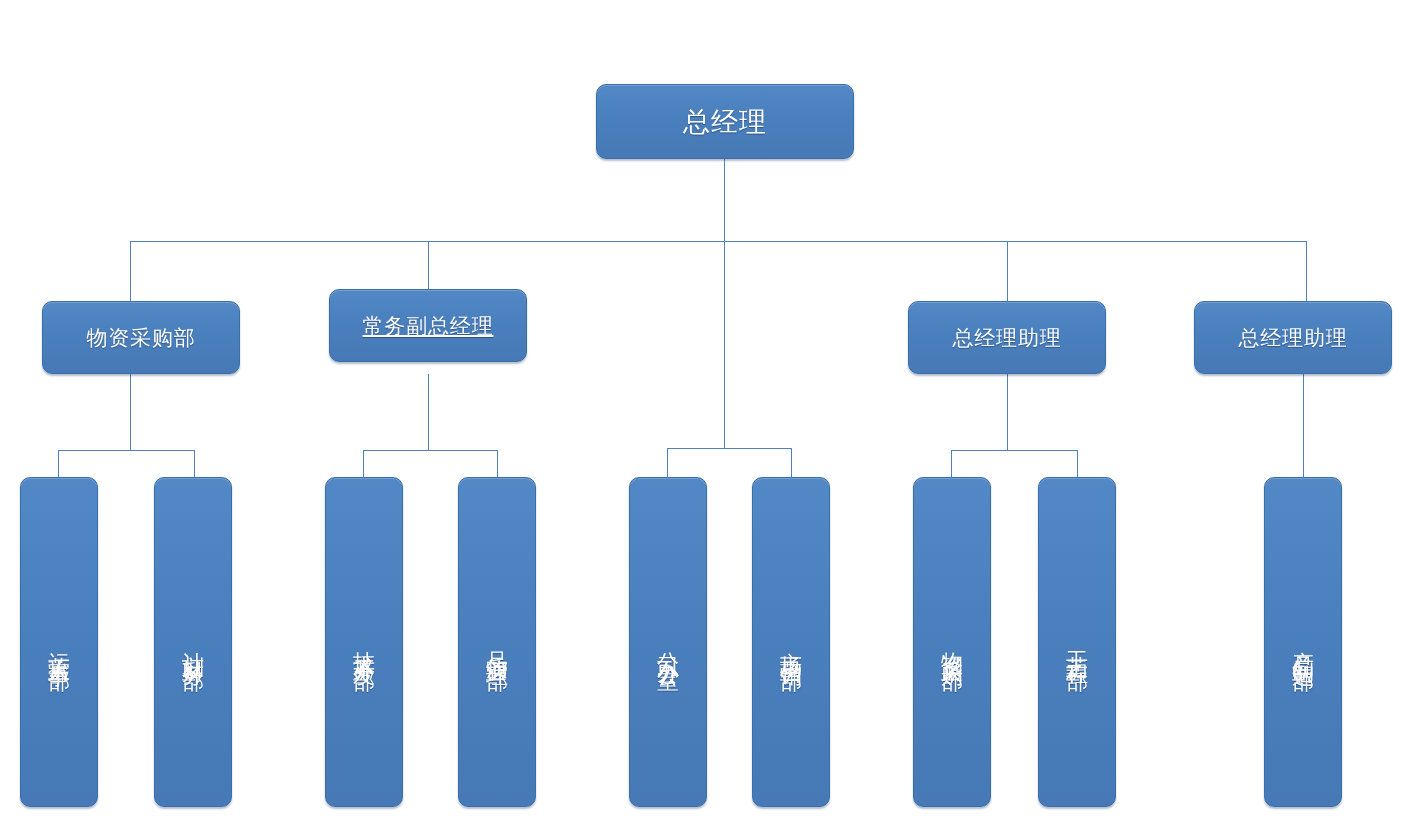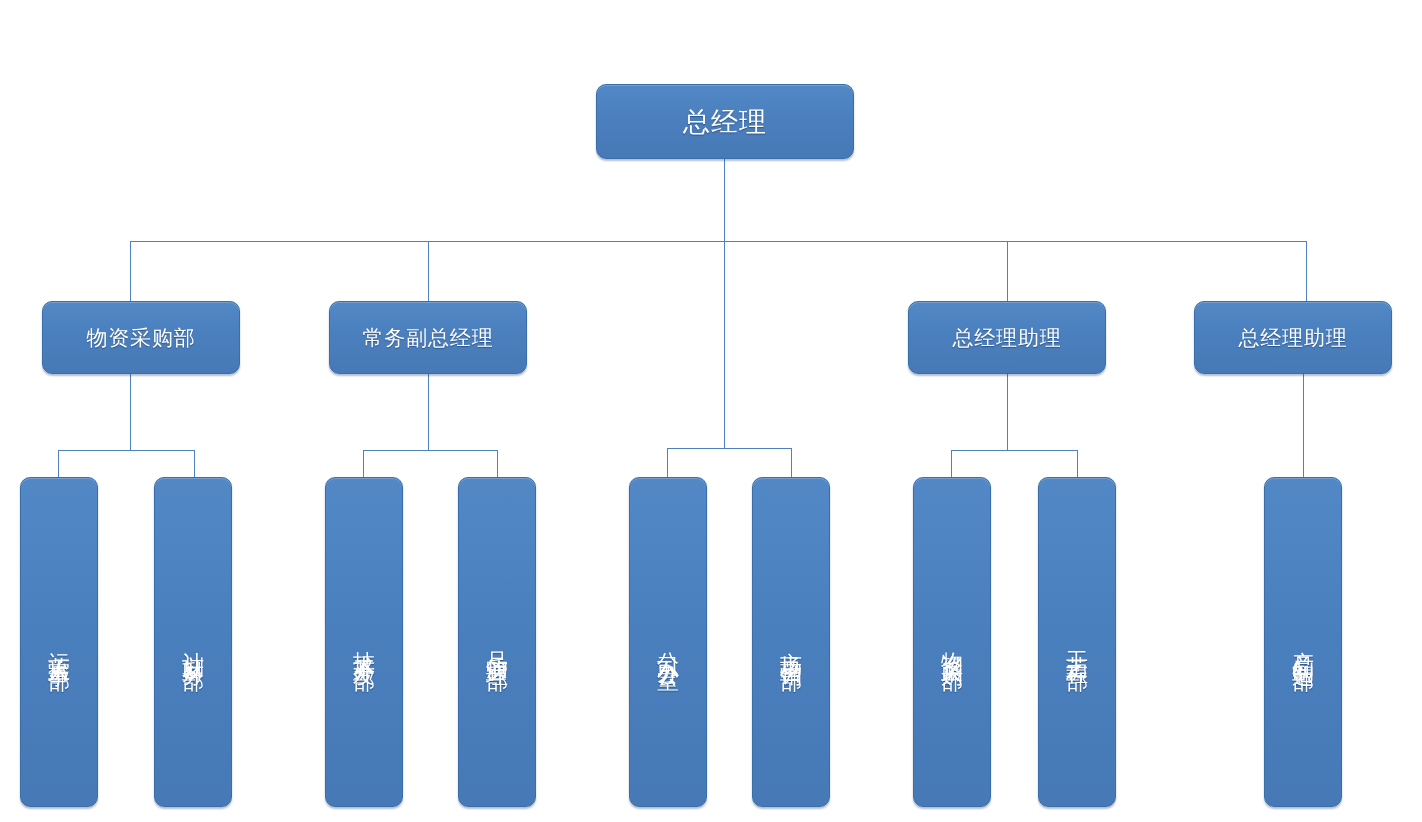--- a/index.html
+++ b/index.html
@@ -87,21 +87,21 @@
       <div class="conn v" style="left: 1077px; top: 450px; height: 27px;"></div>
       <div class="conn v" style="left: 1303px; top: 374px; height: 103px;"></div>
     </div>
   <div id="node-layer">
       <div class="node root" style="left: 596px; top: 84px; width: 258px; height: 75px;">
         <span>总经理</span>
       </div>
       <div class="node level2" style="left: 42px; top: 301px; width: 198px; height: 73px;">
         <span>物资采购部</span>
       </div>
-      <div class="node level2" style="left: 329px; top: 301px; width: 198px; height: 73px;">
+      <div class="node level2" style="left: 329px; top: 289px; width: 198px; height: 73px; text-decoration: underline;">
         <span>常务副总经理</span>
       </div>
       <div class="node level2" style="left: 908px; top: 301px; width: 198px; height: 73px;">
         <span>总经理助理</span>
       </div>
       <div class="node level2" style="left: 1194px; top: 301px; width: 198px; height: 73px;">
         <span>总经理助理</span>
       </div>
       <div class="node dept" style="left: 20px; top: 477px; width: 78px; height: 330px;">
         <span>运营人事部</span>

